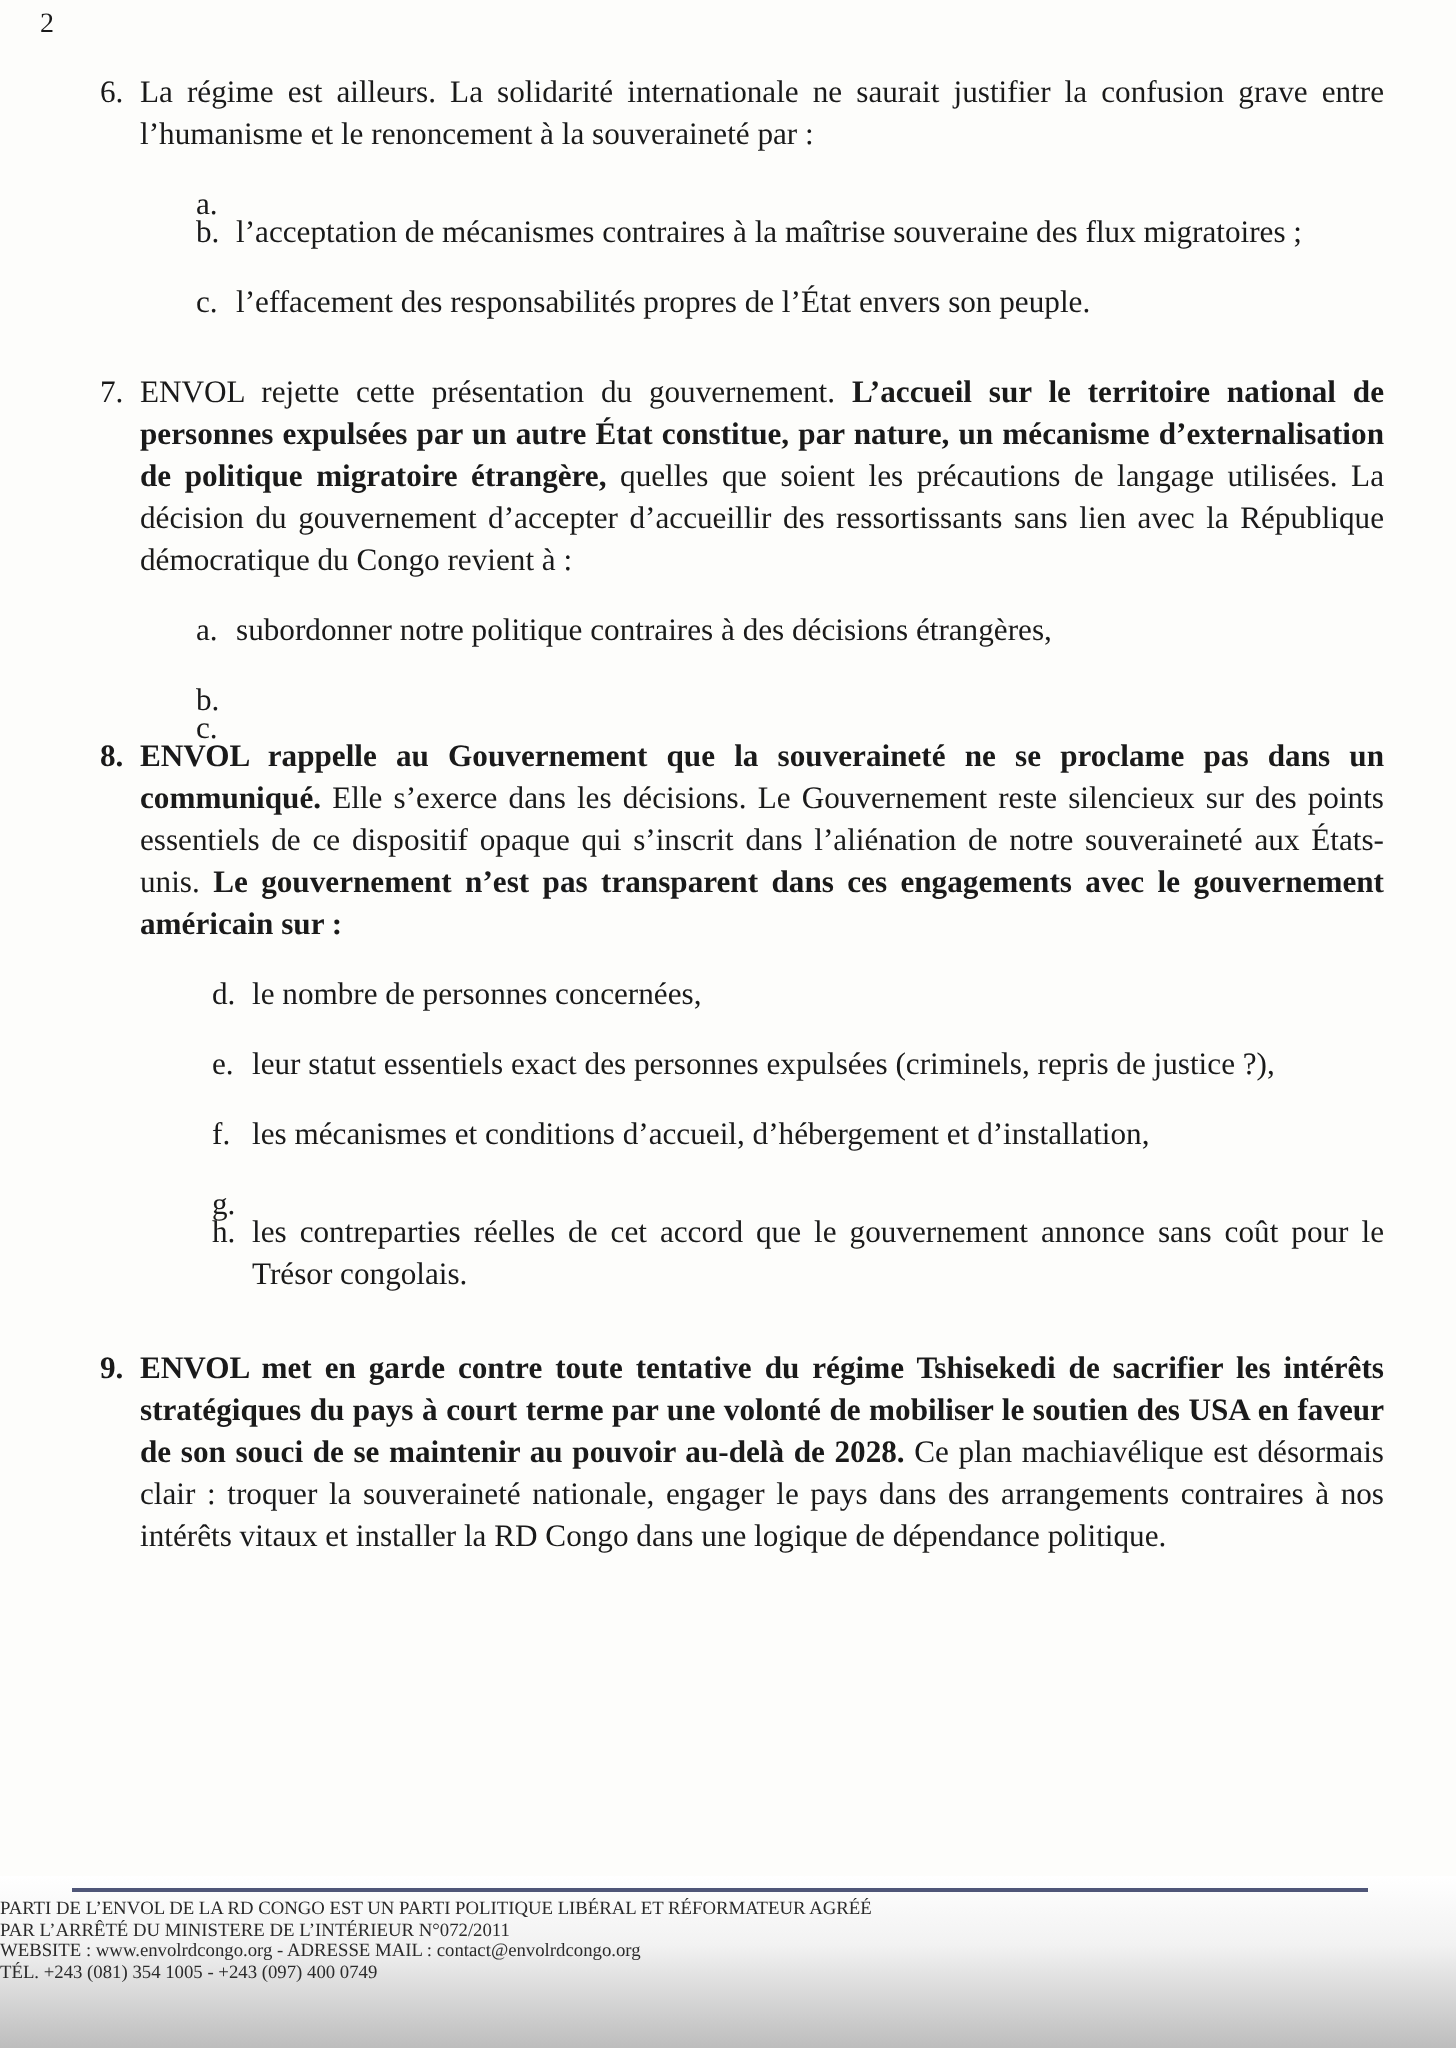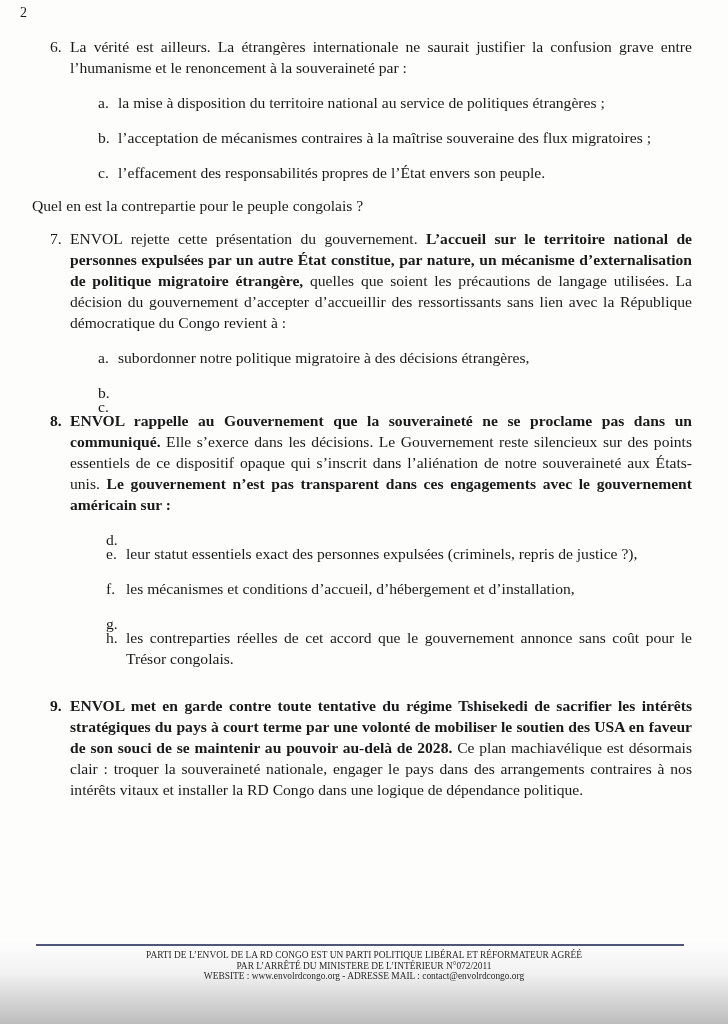--- a/index.html
+++ b/index.html
@@ -28,79 +28,78 @@
   .footer {
     position: absolute; left: 0; top: 938px; width: 728px; height: 86px;
     background: linear-gradient(#ffffff 0%, #f2f2f2 40%, #bdbdbd 100%);
   }
   .footer-rule {
     position: absolute; left: 36px; right: 44px; top: 6px; height: 2px;
     background: #4f5678;
   }
   .footer-text {
     position: absolute; top: 12px; left: 0; width: 728px;
-    text-align: center; font-size: 9.4px; line-height: 10.6px; color: #2a2a2a;
+    font-size: 9.4px; line-height: 10.6px; color: #2a2a2a;
   }
 </style>
 </head>
 <body>
 
 <div class="page-number">2</div>
 
 <div class="content">
 
   <div class="item" style="margin-left:18px; padding-left:20px;">
     <span class="num">6.</span>
-    <span>La vérité est ailleurs. La étrangères internationale ne saurait justifier la confusion grave entre l’humanisme et le renoncement à la souveraineté par :</span>
+    <span>La régime est ailleurs. La solidarité internationale ne saurait justifier la confusion grave entre l’humanisme et le renoncement à la souveraineté par :</span>
   </div>
   <div style="height:14px"></div>
   <div class="sub">
     <span class="letter">a.</span>
-    <span>la mise à disposition du territoire national au service de politiques étrangères ;</span>
   </div>
   <div style="height:14px"></div>
   <div class="sub">
     <span class="letter">b.</span>
     <span>l’acceptation de mécanismes contraires à la maîtrise souveraine des flux migratoires ;</span>
   </div>
   <div style="height:14px"></div>
   <div class="sub">
     <span class="letter">c.</span>
     <span>l’effacement des responsabilités propres de l’État envers son peuple.</span>
   </div>
   <div style="height:12px"></div>
-  <div>Quel en est la contrepartie pour le peuple congolais ?</div>
   <div style="height:12px"></div>
 
   <div class="item" style="margin-left:18px; padding-left:20px;">
     <span class="num">7.</span>
     <span>ENVOL rejette cette présentation du gouvernement. </span><span class="bold">L’accueil sur le territoire national de personnes expulsées par un autre État constitue, par nature, un mécanisme d’externalisation de politique migratoire étrangère,</span><span> quelles que soient les précautions de langage utilisées. La décision du gouvernement d’accepter d’accueillir des ressortissants sans lien avec la République démocratique du Congo revient à :</span>
   </div>
   <div style="height:14px"></div>
   <div class="sub">
     <span class="letter">a.</span>
-    <span>subordonner notre politique migratoire à des décisions étrangères,</span>
+    <span>subordonner notre politique contraires à des décisions étrangères,</span>
   </div>
   <div style="height:14px"></div>
   <div class="sub">
     <span class="letter">b.</span>
   </div>
   <div style="height:14px"></div>
   <div class="sub">
     <span class="letter">c.</span>
   </div>
   <div style="height:14px"></div>
 
   <div class="item" style="margin-left:18px; padding-left:20px;">
     <span class="num bold">8.</span>
     <span class="bold">ENVOL rappelle au Gouvernement que la souveraineté ne se proclame pas dans un communiqué.</span><span> Elle s’exerce dans les décisions. Le Gouvernement reste silencieux sur des points essentiels de ce dispositif opaque qui s’inscrit dans l’aliénation de notre souveraineté aux États-unis. </span><span class="bold">Le gouvernement n’est pas transparent dans ces engagements avec le gouvernement américain sur :</span>
   </div>
   <div style="height:14px"></div>
   <div class="sub" style="margin-left:74px;">
     <span class="letter">d.</span>
+    <span>le nombre de personnes concernées,</span>
   </div>
   <div style="height:14px"></div>
   <div class="sub" style="margin-left:74px;">
     <span class="letter">e.</span>
     <span>leur statut essentiels exact des personnes expulsées (criminels, repris de justice ?),</span>
   </div>
   <div style="height:14px"></div>
   <div class="sub" style="margin-left:74px;">
     <span class="letter">f.</span>
     <span>les mécanismes et conditions d’accueil, d’hébergement et d’installation,</span>
@@ -122,14 +121,15 @@
     <span class="bold">ENVOL met en garde contre toute tentative du régime Tshisekedi de sacrifier les intérêts stratégiques du pays à court terme par une volonté de mobiliser le soutien des USA en faveur de son souci de se maintenir au pouvoir au-delà de 2028.</span><span> Ce plan machiavélique est désormais clair : troquer la souveraineté nationale, engager le pays dans des arrangements contraires à nos intérêts vitaux et installer la RD Congo dans une logique de dépendance politique.</span>
   </div>
 </div>
 
 <div class="footer">
   <div class="footer-rule"></div>
   <div class="footer-text">
     <div>PARTI DE L’ENVOL DE LA RD CONGO EST UN PARTI POLITIQUE LIBÉRAL ET RÉFORMATEUR AGRÉÉ</div>
     <div>PAR L’ARRÊTÉ DU MINISTERE DE L’INTÉRIEUR N°072/2011</div>
     <div>WEBSITE : www.envolrdcongo.org - ADRESSE MAIL : contact@envolrdcongo.org</div>
+    <div>TÉL. +243 (081) 354 1005 - +243 (097) 400 0749</div>
   </div>
 </div>
 
 </body></html>

